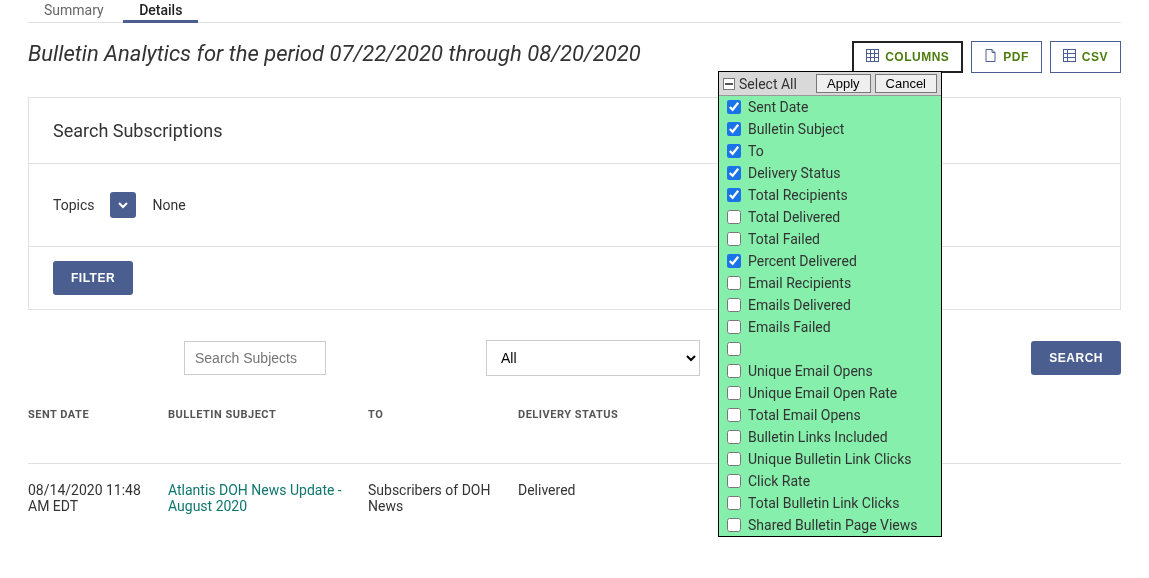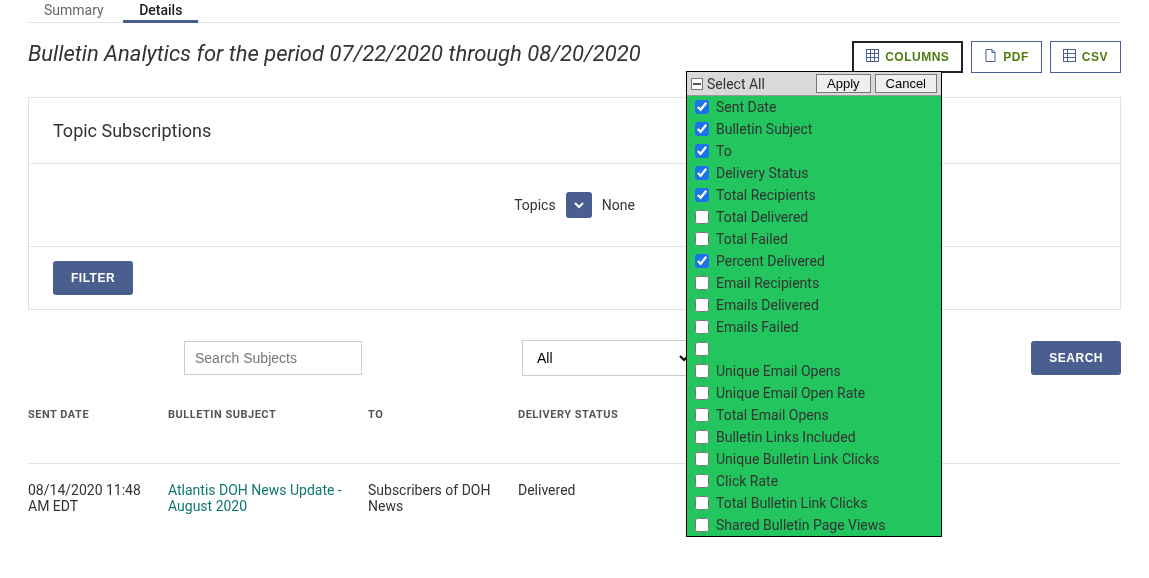--- a/index.html
+++ b/index.html
@@ -57,21 +57,21 @@
     margin-bottom: 30px;
   }
   .panel-header {
     padding: 22px 24px;
     font-size: 18px;
     border-bottom: 1px solid #e1e1e1;
   }
   .panel-body { padding: 28px 24px; border-bottom:1px solid #e1e1e1;}
   .panel-footer { padding: 14px 24px; }
 
-  .topics-row { display:flex; align-items:center; gap:10px;justify-content:center; }
+  .topics-row { display:flex; align-items:center; gap:16px; }
   .topic-toggle {
     background:#4a5f8f;
     color:#fff;
     width:26px;height:26px;
     border-radius:3px;
     display:flex;align-items:center;justify-content:center;
   }
 
   .btn-primary {
     background:#4a5f8f;
@@ -91,23 +91,23 @@
     gap:20px;
     margin-bottom: 20px;
   }
   .spacer-col { width: 136px; }
   .text-input, .select {
     border:1px solid #ccc;
     padding:8px 10px;
     font-size:14px;
     background:#fff;
   }
-  .search-subjects { width: 178px; }
+  .search-subjects { width: 142px; }
   .to-open { width: 120px; }
-  .select-wide { width: 171px; }
+  .select-wide { width: 214px; }
 
   table { width:100%; border-collapse:collapse; }
   th {
     text-align:left;
     font-size:11px;
     font-weight:700;
     letter-spacing:0.5px;
     color:#555;
     text-transform:uppercase;
     padding: 12px 8px 16px 0;
@@ -120,23 +120,23 @@
     font-size:14px;
     color:#333;
   }
   td.link { color:#0f766e; }
 
   
   .columns-dropdown {
     position:absolute;
     top: 30px;
     right: 179px;
-    width: 256px;
+    width: 224px;
     border:1px solid #000;
-    background:#22c55e;
+    background:#86efac;
     font-size:14px;
     z-index:10;
   }
   .dd-head {
     background:#d9d9d9;
     border-bottom:1px solid #999;
     padding:2px 4px;
     display:flex;
     align-items:center;
     gap:4px;
@@ -300,21 +300,21 @@
             <label class="dd-item">
               <input type="checkbox" style="">
               <span>Shared Bulletin Page Views</span>
             </label>
           </div>
       </div>
     </div>
   </div>
 
   <div class="panel">
-    <div class="panel-header">Topic Subscriptions</div>
+    <div class="panel-header">Search Subscriptions</div>
     <div class="panel-body">
       <div class="topics-row">
         <span>Topics</span>
         <span class="topic-toggle">
           <svg width="14" height="14" viewBox="0 0 14 14">
               <path d="M3 5 L7 9 L11 5" fill="none" stroke="#fff" stroke-width="2"></path>
             </svg>
         </span>
         <span>None</span>
       </div>

